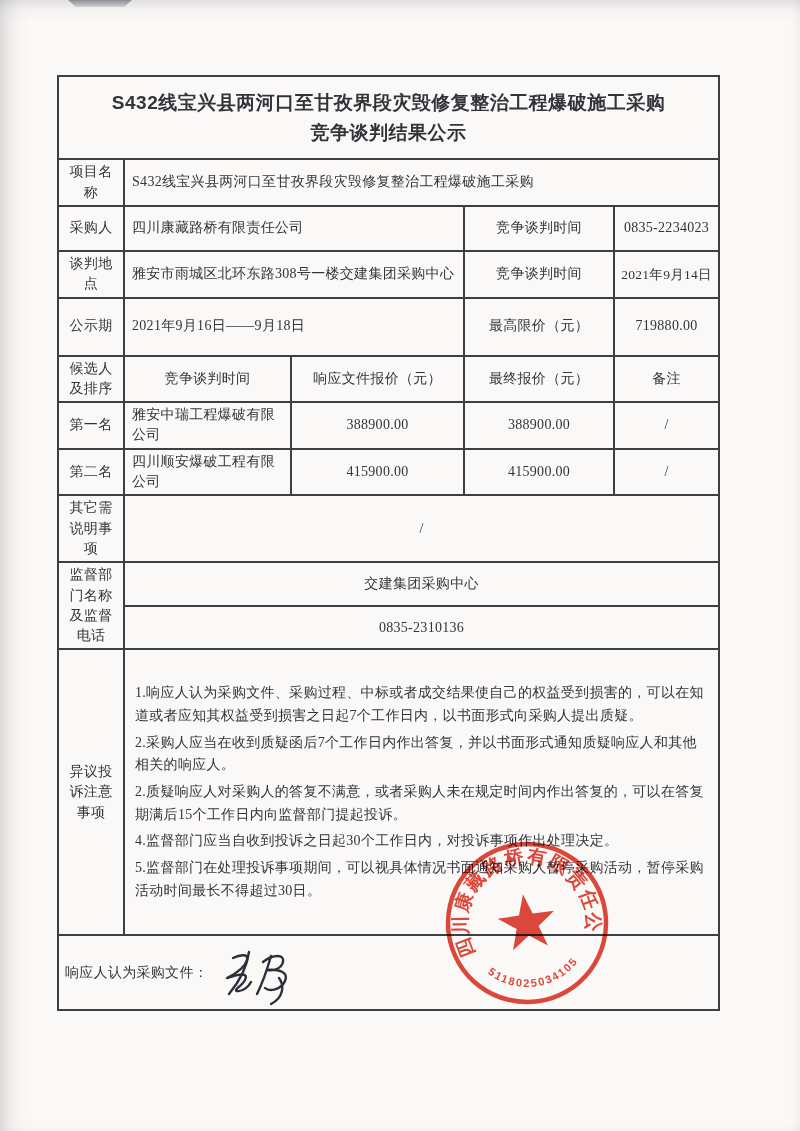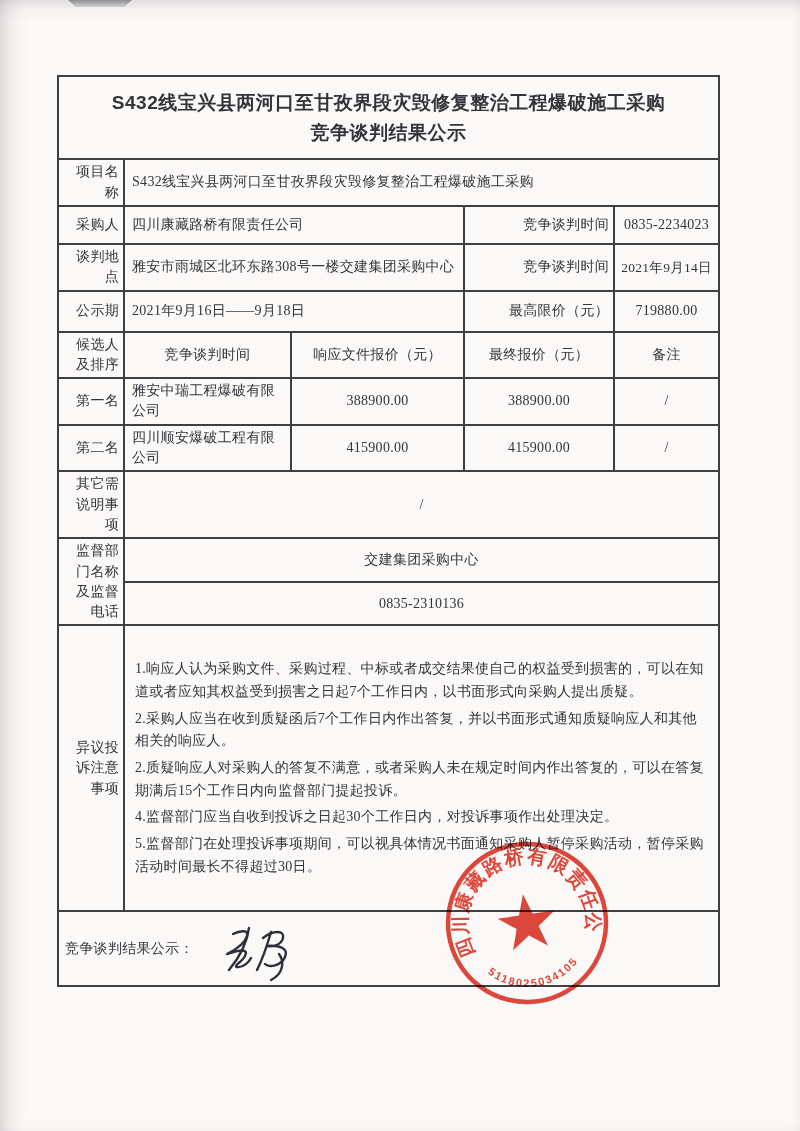--- a/index.html
+++ b/index.html
@@ -15,30 +15,30 @@
   .scan-notch{position:absolute;left:68px;top:0;width:64px;height:7px;
     background:linear-gradient(#8e8e93,#cfcfd4);
     clip-path:polygon(0 0,100% 0,88% 100%,12% 100%);}
   .doc-table{position:absolute;left:57px;top:75px;width:661px;
     border-collapse:collapse;table-layout:fixed;}
   .doc-table td{
     border:2px solid #3e3e43;vertical-align:middle;
     font-size:14px;line-height:1.45;padding:2px 6px;
     letter-spacing:.3px;
   }
-  td.lab{text-align:right;padding:2px 4px;}
+  td.lab{text-align:center;padding:2px 4px;}
   td.ctr{text-align:center;}
   td.val{text-align:left;padding-left:7px;}
   .r-title{height:83px;}
   .r-title td{text-align:center;font-family:"Liberation Sans","DejaVu Sans",sans-serif;
     font-weight:700;font-size:19px;line-height:1.55;letter-spacing:.5px;padding:4px 10px;}
   .r-project{height:47px;}
-  .r-purchaser{height:38px;}
+  .r-purchaser{height:45px;}
   .r-venue{height:45px;}
-  .r-publicity{height:41px;}
+  .r-publicity{height:58px;}
   .r-chead{height:46px;}
   .r-cand{height:42px;}
   .r-other{height:44px;}
   .r-sup{height:41px;}
   .r-complaint{height:286px;}
   .r-sign{height:75px;}
   .num{font-size:13.5px;letter-spacing:.4px;}
   .complaint-cell{padding:10px 12px;}
   .complaint-cell div{margin:4px;font-size:14px;line-height:1.62;text-align:left;}
   .sign-cell{position:relative;padding-left:9px;font-size:15px;overflow:visible;}
@@ -145,21 +145,21 @@
       <div>1.响应人认为采购文件、采购过程、中标或者成交结果使自己的权益受到损害的，可以在知道或者应知其权益受到损害之日起7个工作日内，以书面形式向采购人提出质疑。</div>
       <div>2.采购人应当在收到质疑函后7个工作日内作出答复，并以书面形式通知质疑响应人和其他相关的响应人。</div>
       <div>2.质疑响应人对采购人的答复不满意，或者采购人未在规定时间内作出答复的，可以在答复期满后15个工作日内向监督部门提起投诉。</div>
       <div>4.监督部门应当自收到投诉之日起30个工作日内，对投诉事项作出处理决定。</div>
       <div>5.监督部门在处理投诉事项期间，可以视具体情况书面通知采购人暂停采购活动，暂停采购活动时间最长不得超过30日。</div>
     </td>
   </tr>
 
   <tr class="r-sign">
     <td class="sign-cell" colspan="5">
-      <span>竞争谈判结果公示：</span>
+      <span>响应人认为采购文件：</span>
       <svg class="sig-svg" width="110" height="62" viewBox="0 0 110 62">
         <g fill="none" stroke="#2e2e38" stroke-width="2.4" stroke-linecap="round" stroke-linejoin="round">
           <path d="M14 14 C22 10 30 10 28 16 C26 23 16 30 8 34 C20 30 30 28 26 36 C23 42 14 46 18 47 C24 48 30 42 32 38"></path>
           <path d="M30 8 C28 22 20 38 10 50"></path>
           <path d="M52 12 C48 26 44 38 38 50"></path>
           <path d="M44 18 C54 10 66 10 64 18 C62 26 52 27 48 26 C60 25 70 28 66 37 C62 46 50 48 46 44"></path>
           <path d="M60 34 C66 42 64 54 52 60"></path>
         </g>
       </svg>
     </td>

